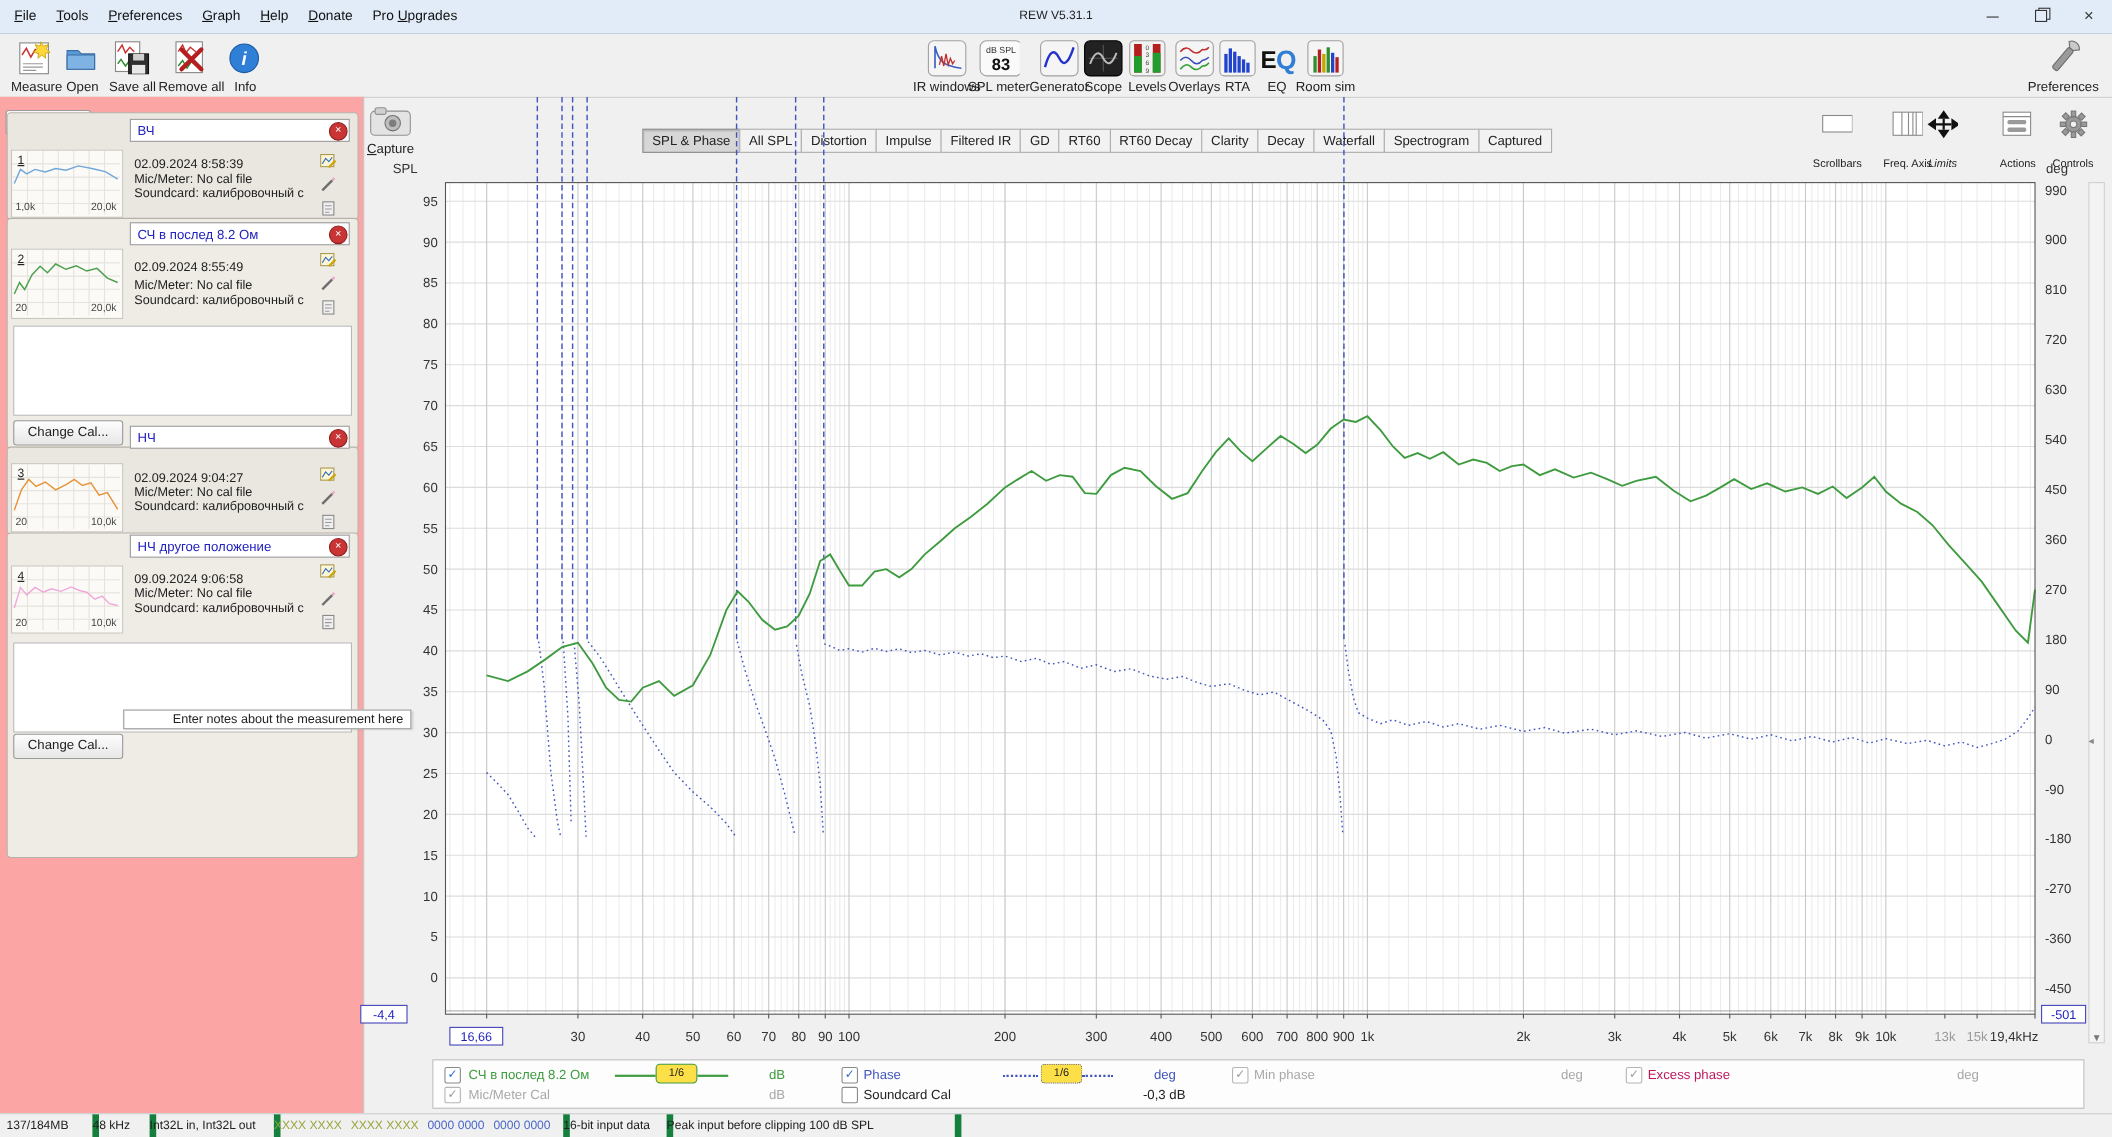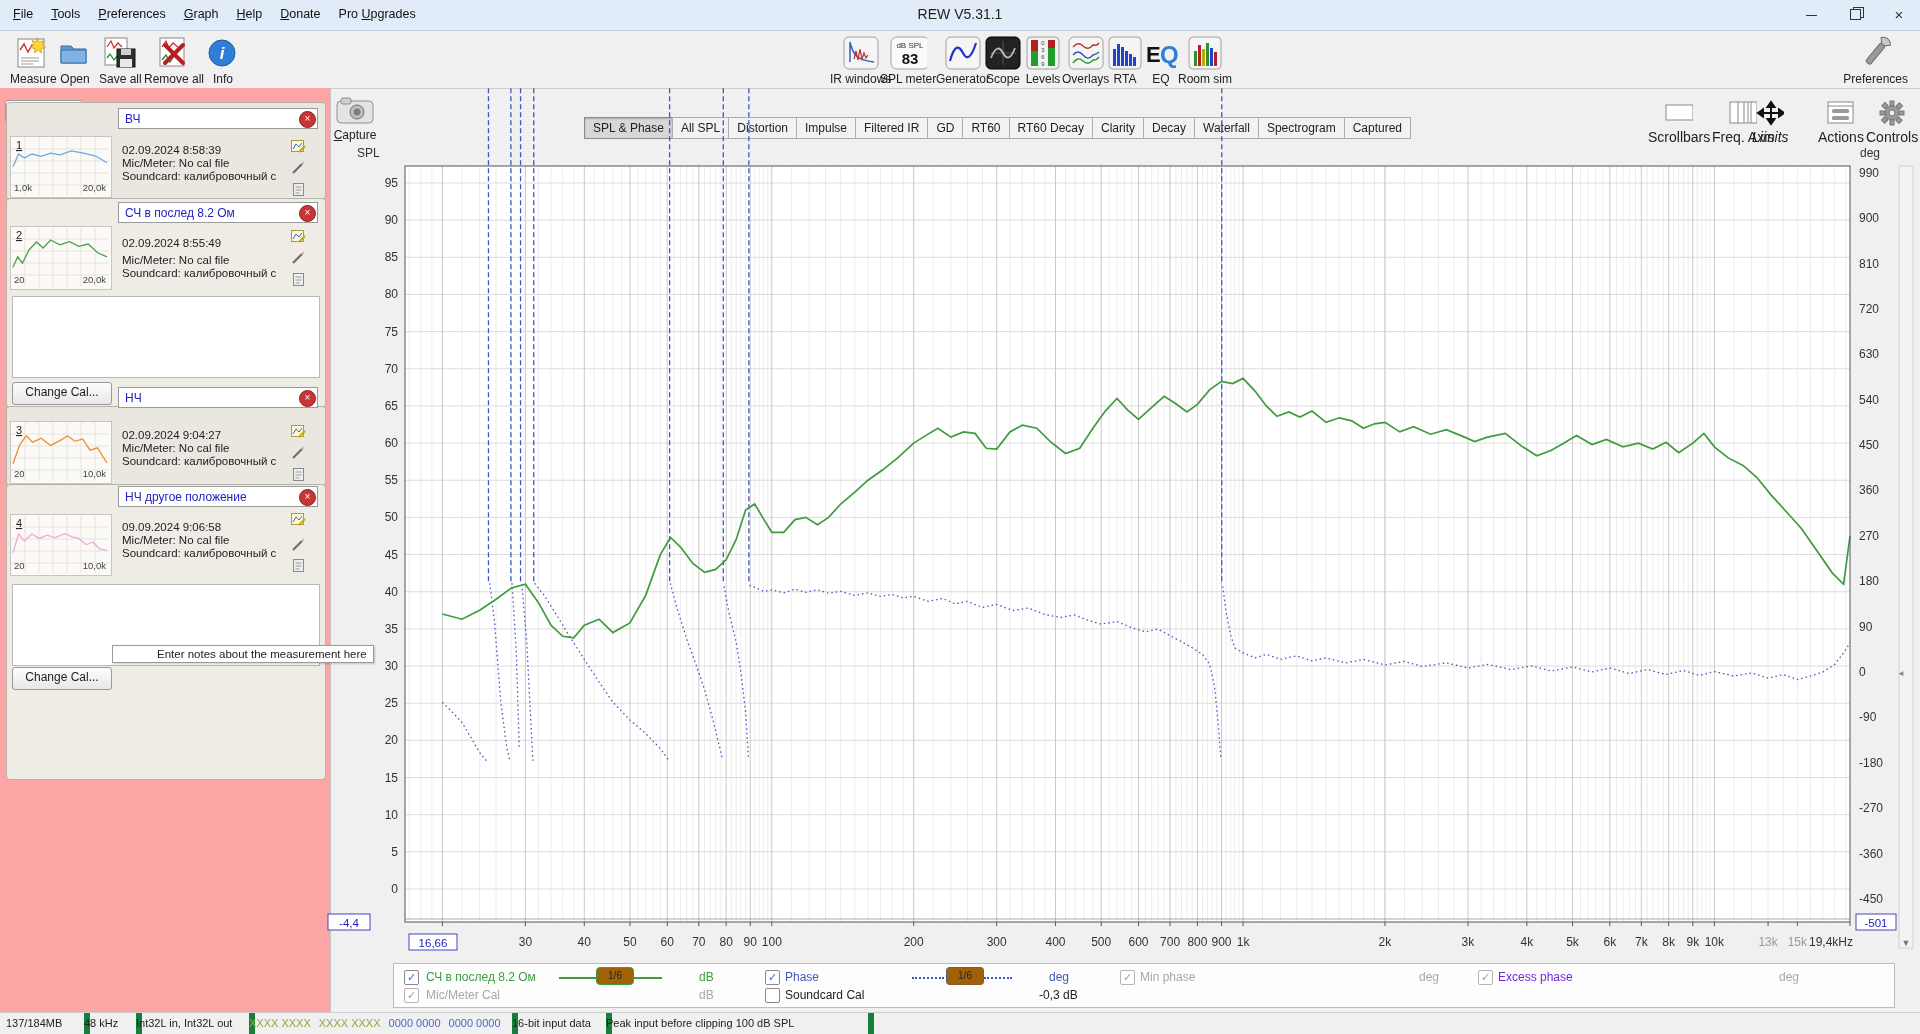--- a/index.html
+++ b/index.html
@@ -3,21 +3,21 @@
 <meta charset="utf-8">
 <style>
   html,body{margin:0;padding:0;}
   body{width:1920px;height:1034px;position:relative;overflow:hidden;
        font-family:"Liberation Sans",sans-serif;background:#f0f0f0;color:#222;}
   .abs{position:absolute;}
   
   #titlebar{left:0;top:0;width:1920px;height:30px;background:#e2ecf9;border-bottom:1px solid #c2cfe0;}
   .menu-item{display:inline-block;padding:0 9px;line-height:29px;font-size:12.5px;color:#111;cursor:default;}
   .menu-item .u{text-decoration:underline;}
-  #win-title{left:0;right:0;top:0;text-align:center;line-height:29px;font-size:14px;color:#222;}
+  #win-title{left:0;right:0;top:0;text-align:center;line-height:29px;font-size:11px;color:#222;}
   .winbtn{top:0;width:42px;height:29px;text-align:center;line-height:29px;color:#333;}
   
   #toolbar{left:0;top:31px;width:1920px;height:57px;background:#f0f0f0;border-bottom:1px solid #cfcfcf;}
   .tbtn{position:absolute;top:4px;text-align:center;}
   .tbtn .ticon{margin:0 auto;width:38px;height:36px;display:flex;align-items:center;justify-content:center;}
   .tbtn .tlabel{font-size:12px;color:#222;margin-top:1px;white-space:nowrap;}
   
   #sidebar{left:0;top:88px;width:330px;height:924px;background:#fca5a5;border-right:1px solid #c6c6c6;}
   .sbtn{position:absolute;background:linear-gradient(#fdfdfd,#e7e7e7);border:1px solid #9a9a9a;border-radius:3px;
         font-size:12px;color:#222;text-align:center;line-height:19px;}
@@ -33,28 +33,28 @@
   .icon-col{position:absolute;left:291px;width:16px;height:16px;}
   .notes-box{position:absolute;left:12px;width:306px;background:#fff;border:1px solid #b8b8b8;}
   #notes-tooltip{position:absolute;left:112px;top:645px;background:#fff;border:1px solid #9a9a9a;
         font-size:11.5px;color:#222;padding:2px 6px;white-space:nowrap;z-index:60;box-shadow:1px 1px 2px rgba(0,0,0,.2);}
   
   #tabs{left:585px;top:117px;display:inline-flex;}
   .tab{border:1px solid #adadad;background:#f2f2f2;font-size:12px;color:#222;padding:3px 8px;margin-left:-1px;white-space:nowrap;}
   .tab.sel{background:#d7d7d7;border-color:#8a8a8a;box-shadow:inset 0 1px 2px rgba(0,0,0,.2);}
   .rbtn{position:absolute;top:100px;text-align:center;}
   .rbtn .ricon{margin:0 auto;width:28px;height:26px;display:flex;align-items:center;justify-content:center;}
-  .rbtn .rlabel{font-size:14px;color:#222;margin-top:3px;white-space:nowrap;}
+  .rbtn .rlabel{font-size:10px;color:#222;margin-top:18px;white-space:nowrap;}
   .axis-title{position:absolute;font-size:12px;color:#333;}
   
   #legend{left:393px;top:963px;width:1502px;height:45px;background:#fdfdfd;border:1px solid #bdbdbd;box-sizing:border-box;}
   .cb{position:absolute;width:13px;height:13px;background:#fff;border:1px solid #8a8a8a;border-radius:2px;
       font-size:11px;line-height:12px;text-align:center;}
   .lg-label{position:absolute;font-size:12px;white-space:nowrap;}
-  .badge{position:absolute;width:36px;height:16px;font-size:10px;text-align:center;line-height:15px;border-radius:4px;background:#a16207;}
+  .badge{position:absolute;width:36px;height:16px;font-size:10px;text-align:center;line-height:15px;border-radius:4px;background:#fde047;}
   .lg-line{position:absolute;height:0;}
   
   #statusbar{left:0;top:1012px;width:1920px;height:22px;background:#f0f0f0;border-top:1px solid #cfcfcf;font-size:11px;}
   .seg{position:absolute;top:0;height:21px;line-height:21px;border-right:6px solid #15803d;padding-left:6px;
        white-space:nowrap;overflow:hidden;color:#222;}
   svg text{font-family:"Liberation Sans",sans-serif;}
 </style>
 </head>
 <body>
 
@@ -824,21 +824,21 @@
   <div class="lg-line" style="left:518px;top:13px;width:32px;border-top:2px dotted #4056bd;"></div>
   <div class="badge" style="left:552px;top:3px;border:1.5px dotted #4056bd;color:#222;">1/6</div>
   <div class="lg-line" style="left:590px;top:13px;width:28px;border-top:2px dotted #4056bd;"></div>
   <div class="lg-label" style="left:655px;top:6px;color:#4056bd;">deg</div>
 
   <div class="cb" style="left:726px;top:6px;color:#9a9a9a;border-color:#b5b5b5;">✓</div>
   <div class="lg-label" style="left:746px;top:6px;color:#a8a8a8;">Min phase</div>
   <div class="lg-label" style="left:1025px;top:6px;color:#a8a8a8;">deg</div>
 
   <div class="cb" style="left:1084px;top:6px;color:#9a9a9a;border-color:#b5b5b5;">✓</div>
-  <div class="lg-label" style="left:1104px;top:6px;color:#6d28d9;">Excess phase</div>
+  <div class="lg-label" style="left:1104px;top:6px;color:#be185d;">Excess phase</div>
   <div class="lg-label" style="left:1385px;top:6px;color:#a8a8a8;">deg</div>
 
   <div class="cb" style="left:10px;top:24px;color:#9a9a9a;border-color:#b5b5b5;">✓</div>
   <div class="lg-label" style="left:32px;top:24px;color:#a8a8a8;">Mic/Meter Cal</div>
   <div class="lg-label" style="left:305px;top:24px;color:#a8a8a8;">dB</div>
 
   <div class="cb" style="left:371px;top:24px;"></div>
   <div class="lg-label" style="left:391px;top:24px;color:#222;">Soundcard Cal</div>
   <div class="lg-label" style="left:645px;top:24px;color:#222;">-0,3 dB</div>
 </div>

